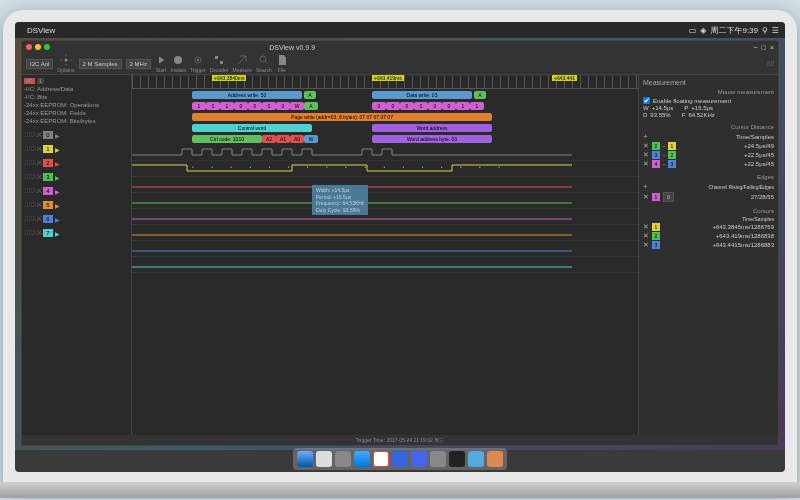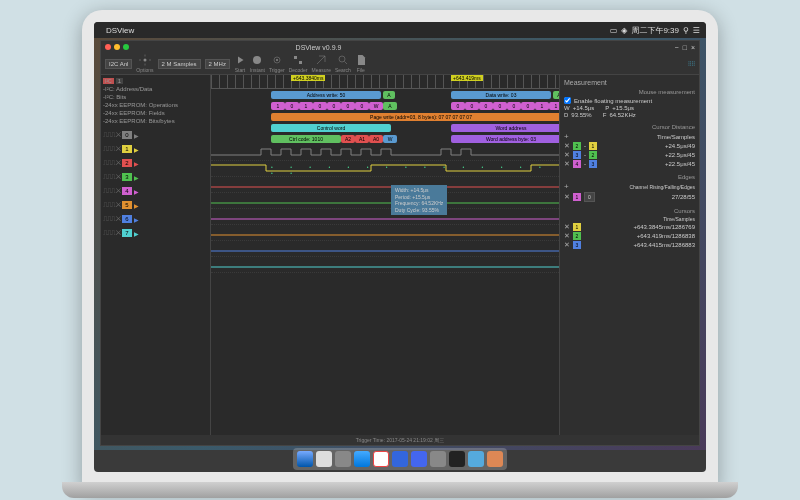--- a/index.html
+++ b/index.html
@@ -1,17 +1,17 @@
 <!DOCTYPE html>
 <html><head>
 <meta charset="utf-8">
 <style>
 * { margin: 0; padding: 0; box-sizing: border-box; font-family: Arial, sans-serif; }
 body { background: #d0e0e5; display: flex; align-items: center; justify-content: center; height: 500px; }
-.laptop { width: 636px; height: 480px; background: #e8e8e8; border-radius: 20px 20px 6px 6px; padding: 12px 12px 0; position: relative; box-shadow: 0 4px 20px rgba(0,0,0,0.3); }
+.laptop { width: 794px; height: 480px; background: #e8e8e8; border-radius: 20px 20px 6px 6px; padding: 12px 12px 0; position: relative; box-shadow: 0 4px 20px rgba(0,0,0,0.3); }
 .laptop::after { content: ''; position: absolute; bottom: -8px; left: -20px; right: -20px; height: 16px; background: linear-gradient(#d0d0d0, #a0a0a0); border-radius: 0 0 12px 12px; }
 .screen { width: 100%; height: 450px; background: #3a3a3a; border-radius: 4px; overflow: hidden; position: relative; }
 .menubar { height: 16px; background: rgba(40,40,40,0.9); display: flex; align-items: center; padding: 0 6px; font-size: 8px; color: #ddd; }
 .apple { margin-right: 6px; }
 .menubar-right { margin-left: auto; display: flex; gap: 4px; align-items: center; }
 .wallpaper { position: absolute; top: 16px; bottom: 22px; left: 0; right: 0; background: linear-gradient(135deg, #5a4a3a 0%, #3a5a6a 50%, #4a3a5a 100%); }
 .window { position: absolute; top: 18px; left: 6px; right: 6px; bottom: 26px; background: #2a2a2a; border: 1px solid #444; display: flex; flex-direction: column; font-size: 7px; color: #ccc; }
 .titlebar { height: 12px; background: #333; display: flex; align-items: center; padding: 0 4px; font-size: 7px; }
 .titlebar-dots { display: flex; gap: 3px; }
 .dot { width: 6px; height: 6px; border-radius: 50%; }

